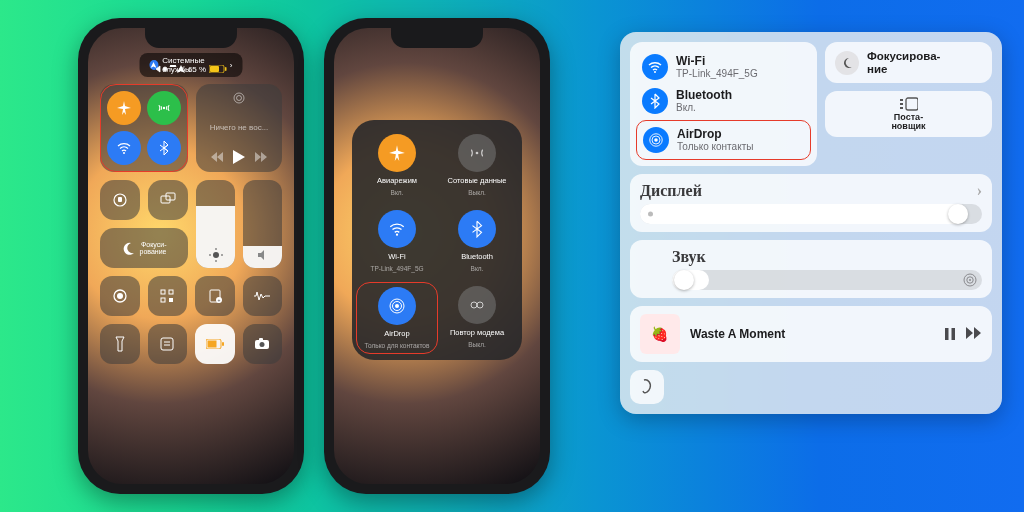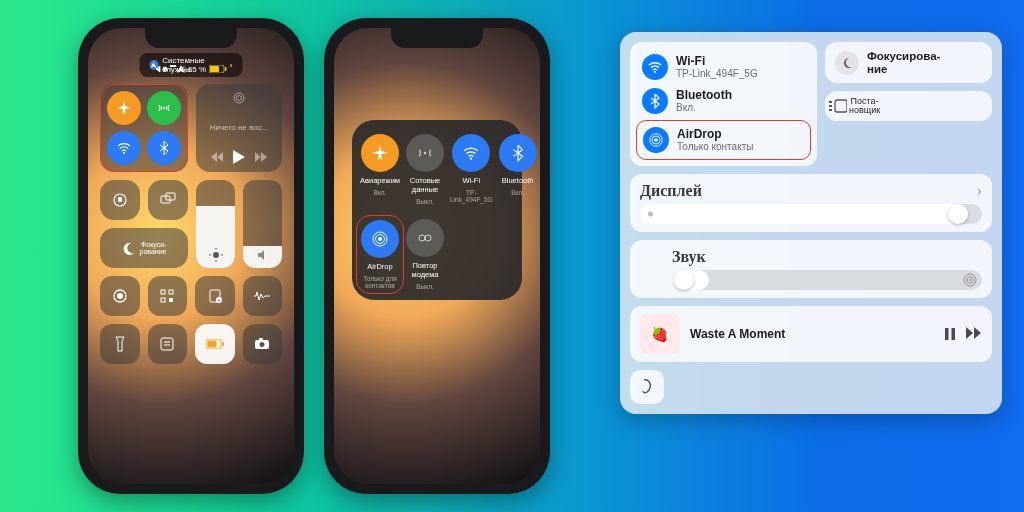--- a/index.html
+++ b/index.html
@@ -74,21 +74,21 @@
   .bigslider .fill{position:absolute;left:0;right:0;bottom:0;background:rgba(255,255,255,.92);}
   .bigslider.bright .fill{height:70%;} .bigslider.vol .fill{height:25%;}
   .bigslider svg{position:absolute;bottom:6px;left:50%;transform:translateX(-50%);}
 
   
   .expanded {
     position:absolute; left:18px; right:18px; top:92px;
     background: rgba(40,40,42,.9);
     border-radius:22px;
     padding:14px 8px 10px;
-    display:grid; grid-template-columns:1fr 1fr 1fr 1fr; gap:14px 6px;
+    display:grid; grid-template-columns:1fr 1fr; gap:14px 6px;
   }
   .eitem{display:flex;flex-direction:column;align-items:center;gap:4px;}
   .eitem .cbtn{width:38px;height:38px;}
   .eitem .lbl{font-size:7.5px;color:#fff;text-align:center;}
   .eitem .sub{font-size:6.5px;color:rgba(255,255,255,.55);text-align:center;}
   .redring{border:1.5px solid #e63b2a;border-radius:14px;padding:4px;margin:-4px;}
 
   
   .mac {
     position:absolute; left:620px; top:32px; width:382px;
@@ -102,21 +102,21 @@
   .mcard.grow{flex:1;}
   .conn-list .li{display:flex;align-items:center;gap:8px;padding:4px 2px;}
   .conn-list .li .ic{width:26px;height:26px;border-radius:50%;background:#0a7bff;display:flex;align-items:center;justify-content:center;flex-shrink:0;}
   .conn-list .li .txt{display:flex;flex-direction:column;line-height:1.1;}
   .conn-list .li .txt .t{font-weight:600;font-size:12px;}
   .conn-list .li .txt .s{font-size:10px;color:#6b6b70;}
   .conn-list .redbox{border:1.5px solid #e63b2a;border-radius:10px;padding:2px 4px;margin:2px -4px -2px;}
   .focus-mac{display:flex;align-items:center;gap:8px;}
   .focus-mac .ic{width:24px;height:24px;border-radius:50%;background:#e3e3e6;display:flex;align-items:center;justify-content:center;}
   .smallbtns{display:flex;gap:8px;}
-  .smallbtns .b{flex:1;background:rgba(255,255,255,.78);border-radius:12px;padding:6px 4px;display:flex;align-items:center;gap:2px;font-size:9px;text-align:center;}
+  .smallbtns .b{flex:1;background:rgba(255,255,255,.78);border-radius:12px;padding:6px 4px;display:flex;flex-direction:column;align-items:center;gap:2px;font-size:9px;text-align:center;font-weight:bold;}
   .section-label{font-weight:600;font-size:16px;margin-bottom:4px;display:flex;justify-content:space-between;align-items:center;color:#3a3a3c;font-family:Liberation Serif, serif;}
   .slider{height:20px;border-radius:10px;background:rgba(0,0,0,.1);position:relative;}
   .slider .track{position:absolute;left:0;top:0;bottom:0;border-radius:10px;background:#fff;}
   .slider.disp .track{width:96%;}
   .slider.snd .track{width:12%;}
   .slider .knob{position:absolute;top:0;width:20px;height:20px;border-radius:50%;background:#fff;box-shadow:0 1px 3px rgba(0,0,0,.3);}
   .slider.disp .knob{right:4%;} .slider.snd .knob{left:2px;}
   .slider .lefticon{position:absolute;left:5px;top:50%;transform:translateY(-50%);}
   .slider .righticon{position:absolute;right:5px;top:50%;transform:translateY(-50%);color:#8a8a8e;}
   .nowplaying{display:flex;align-items:center;gap:10px;}

